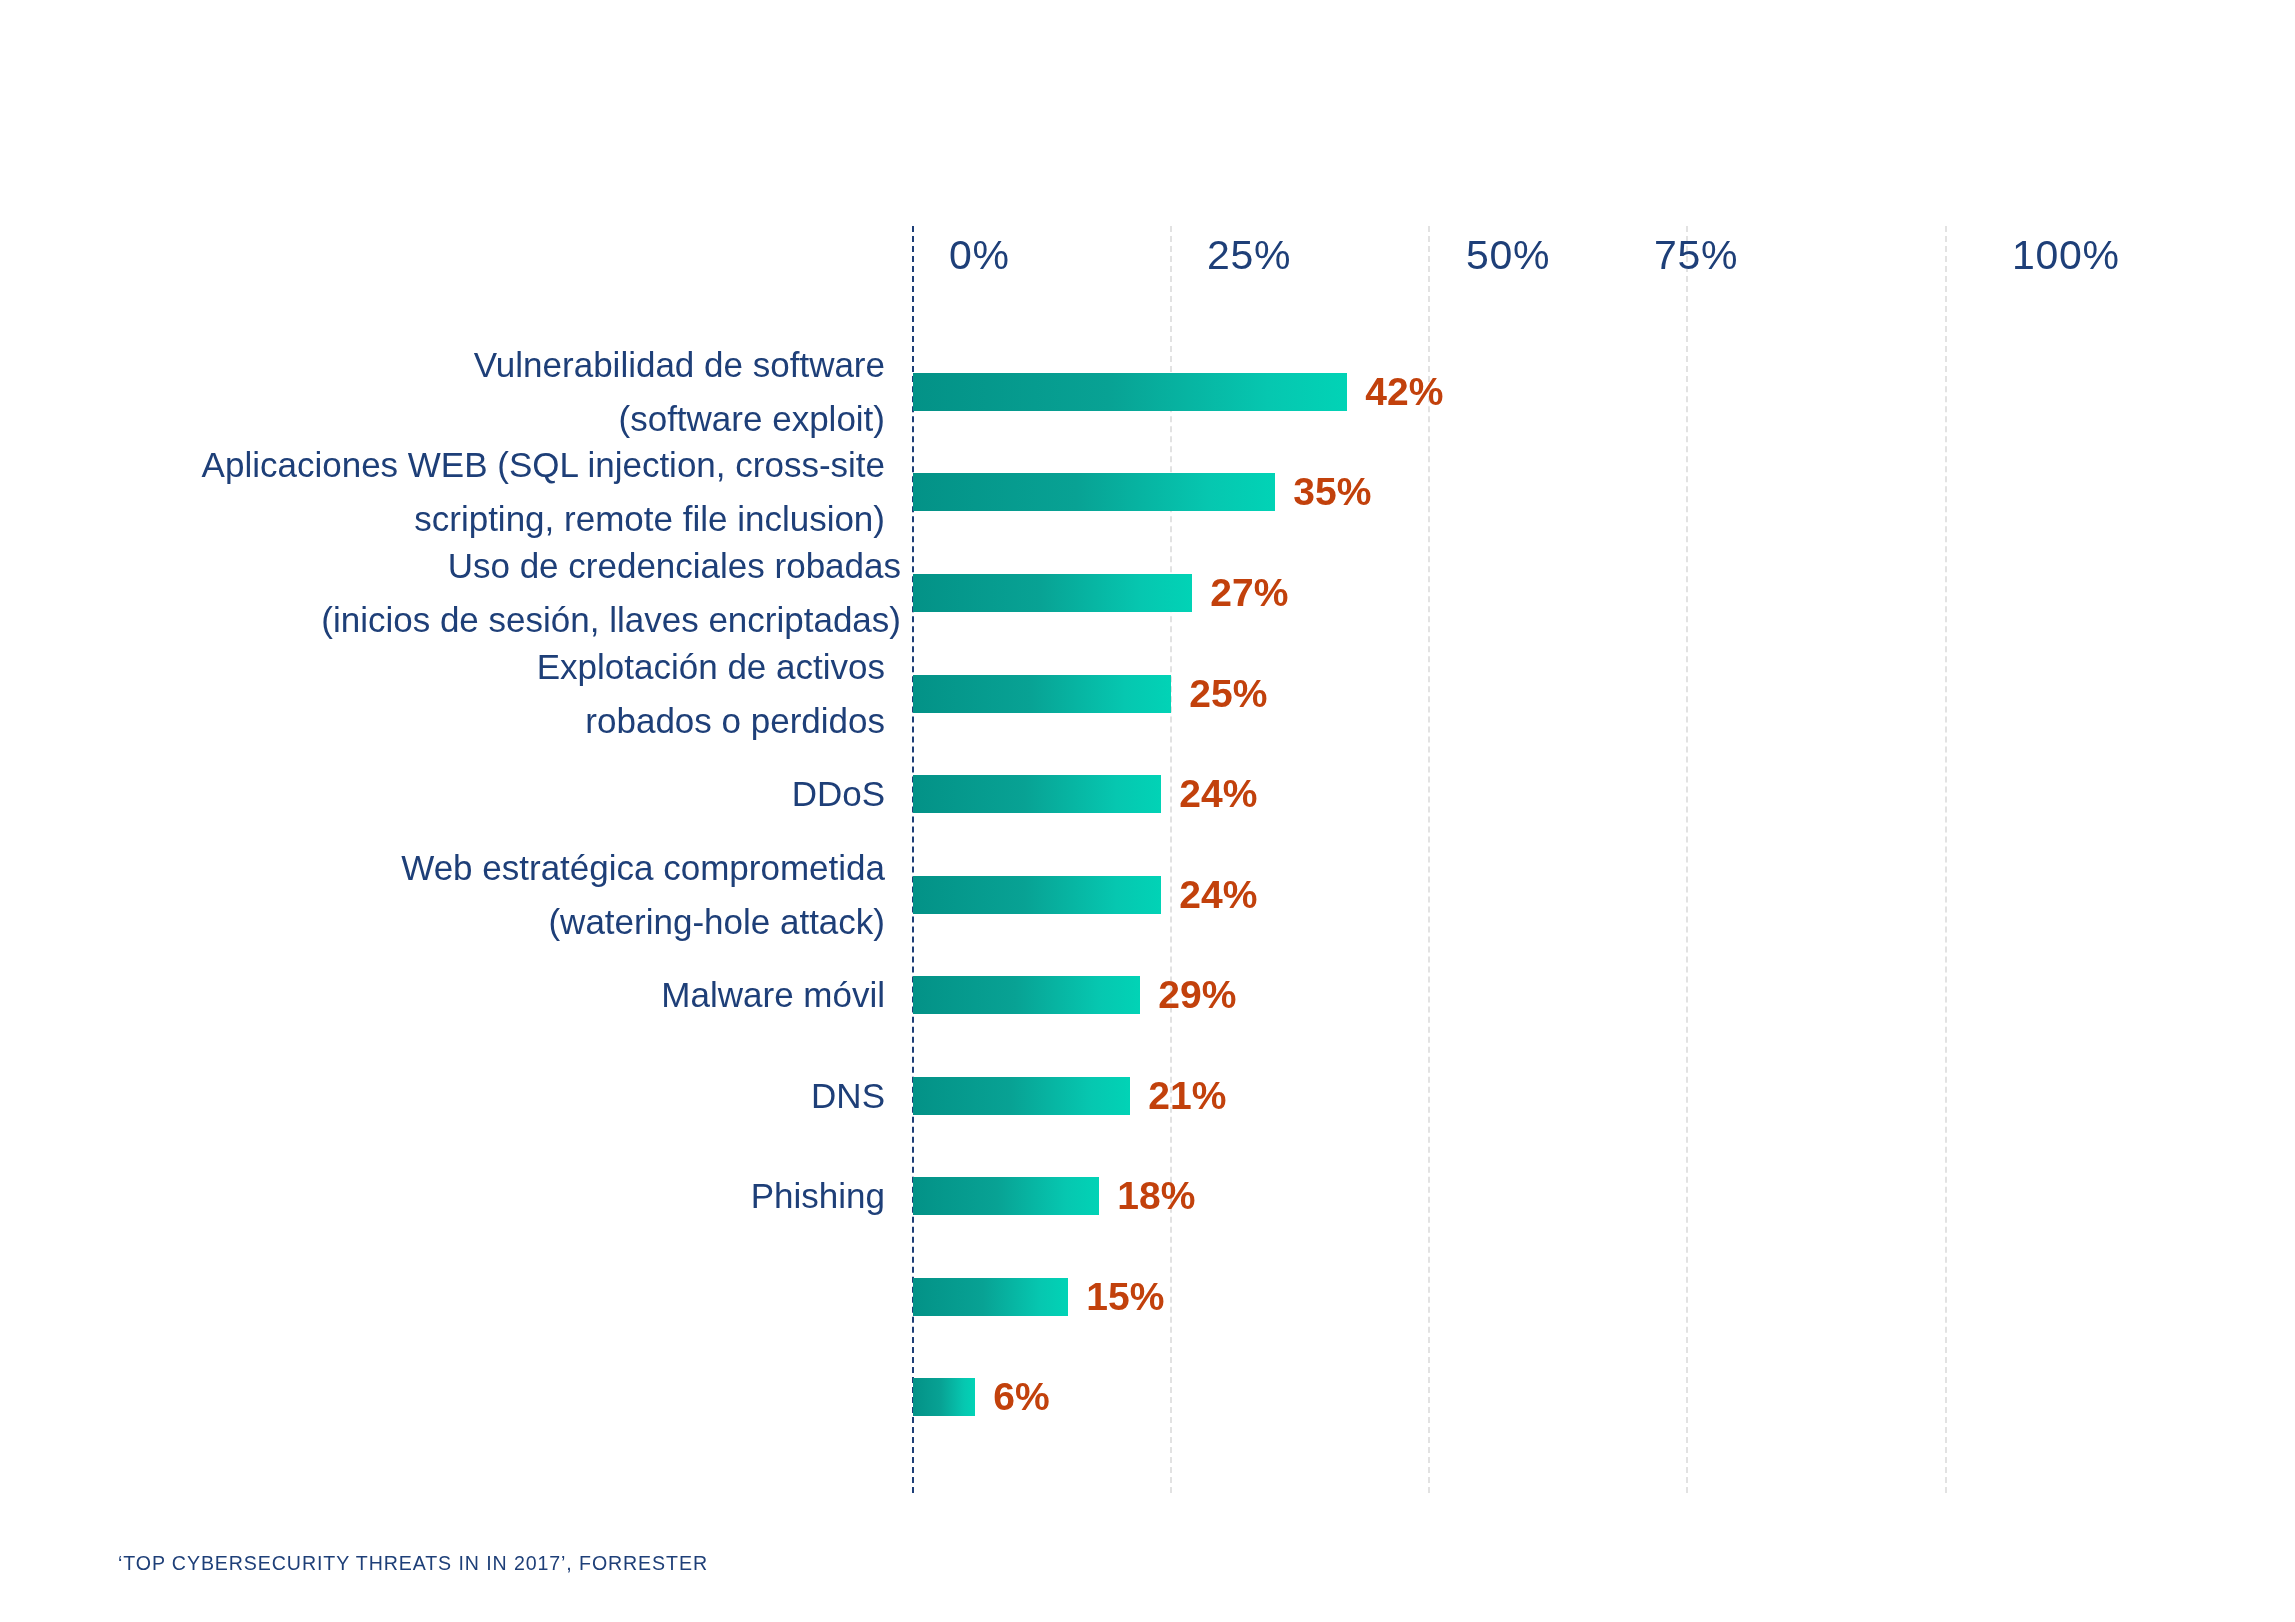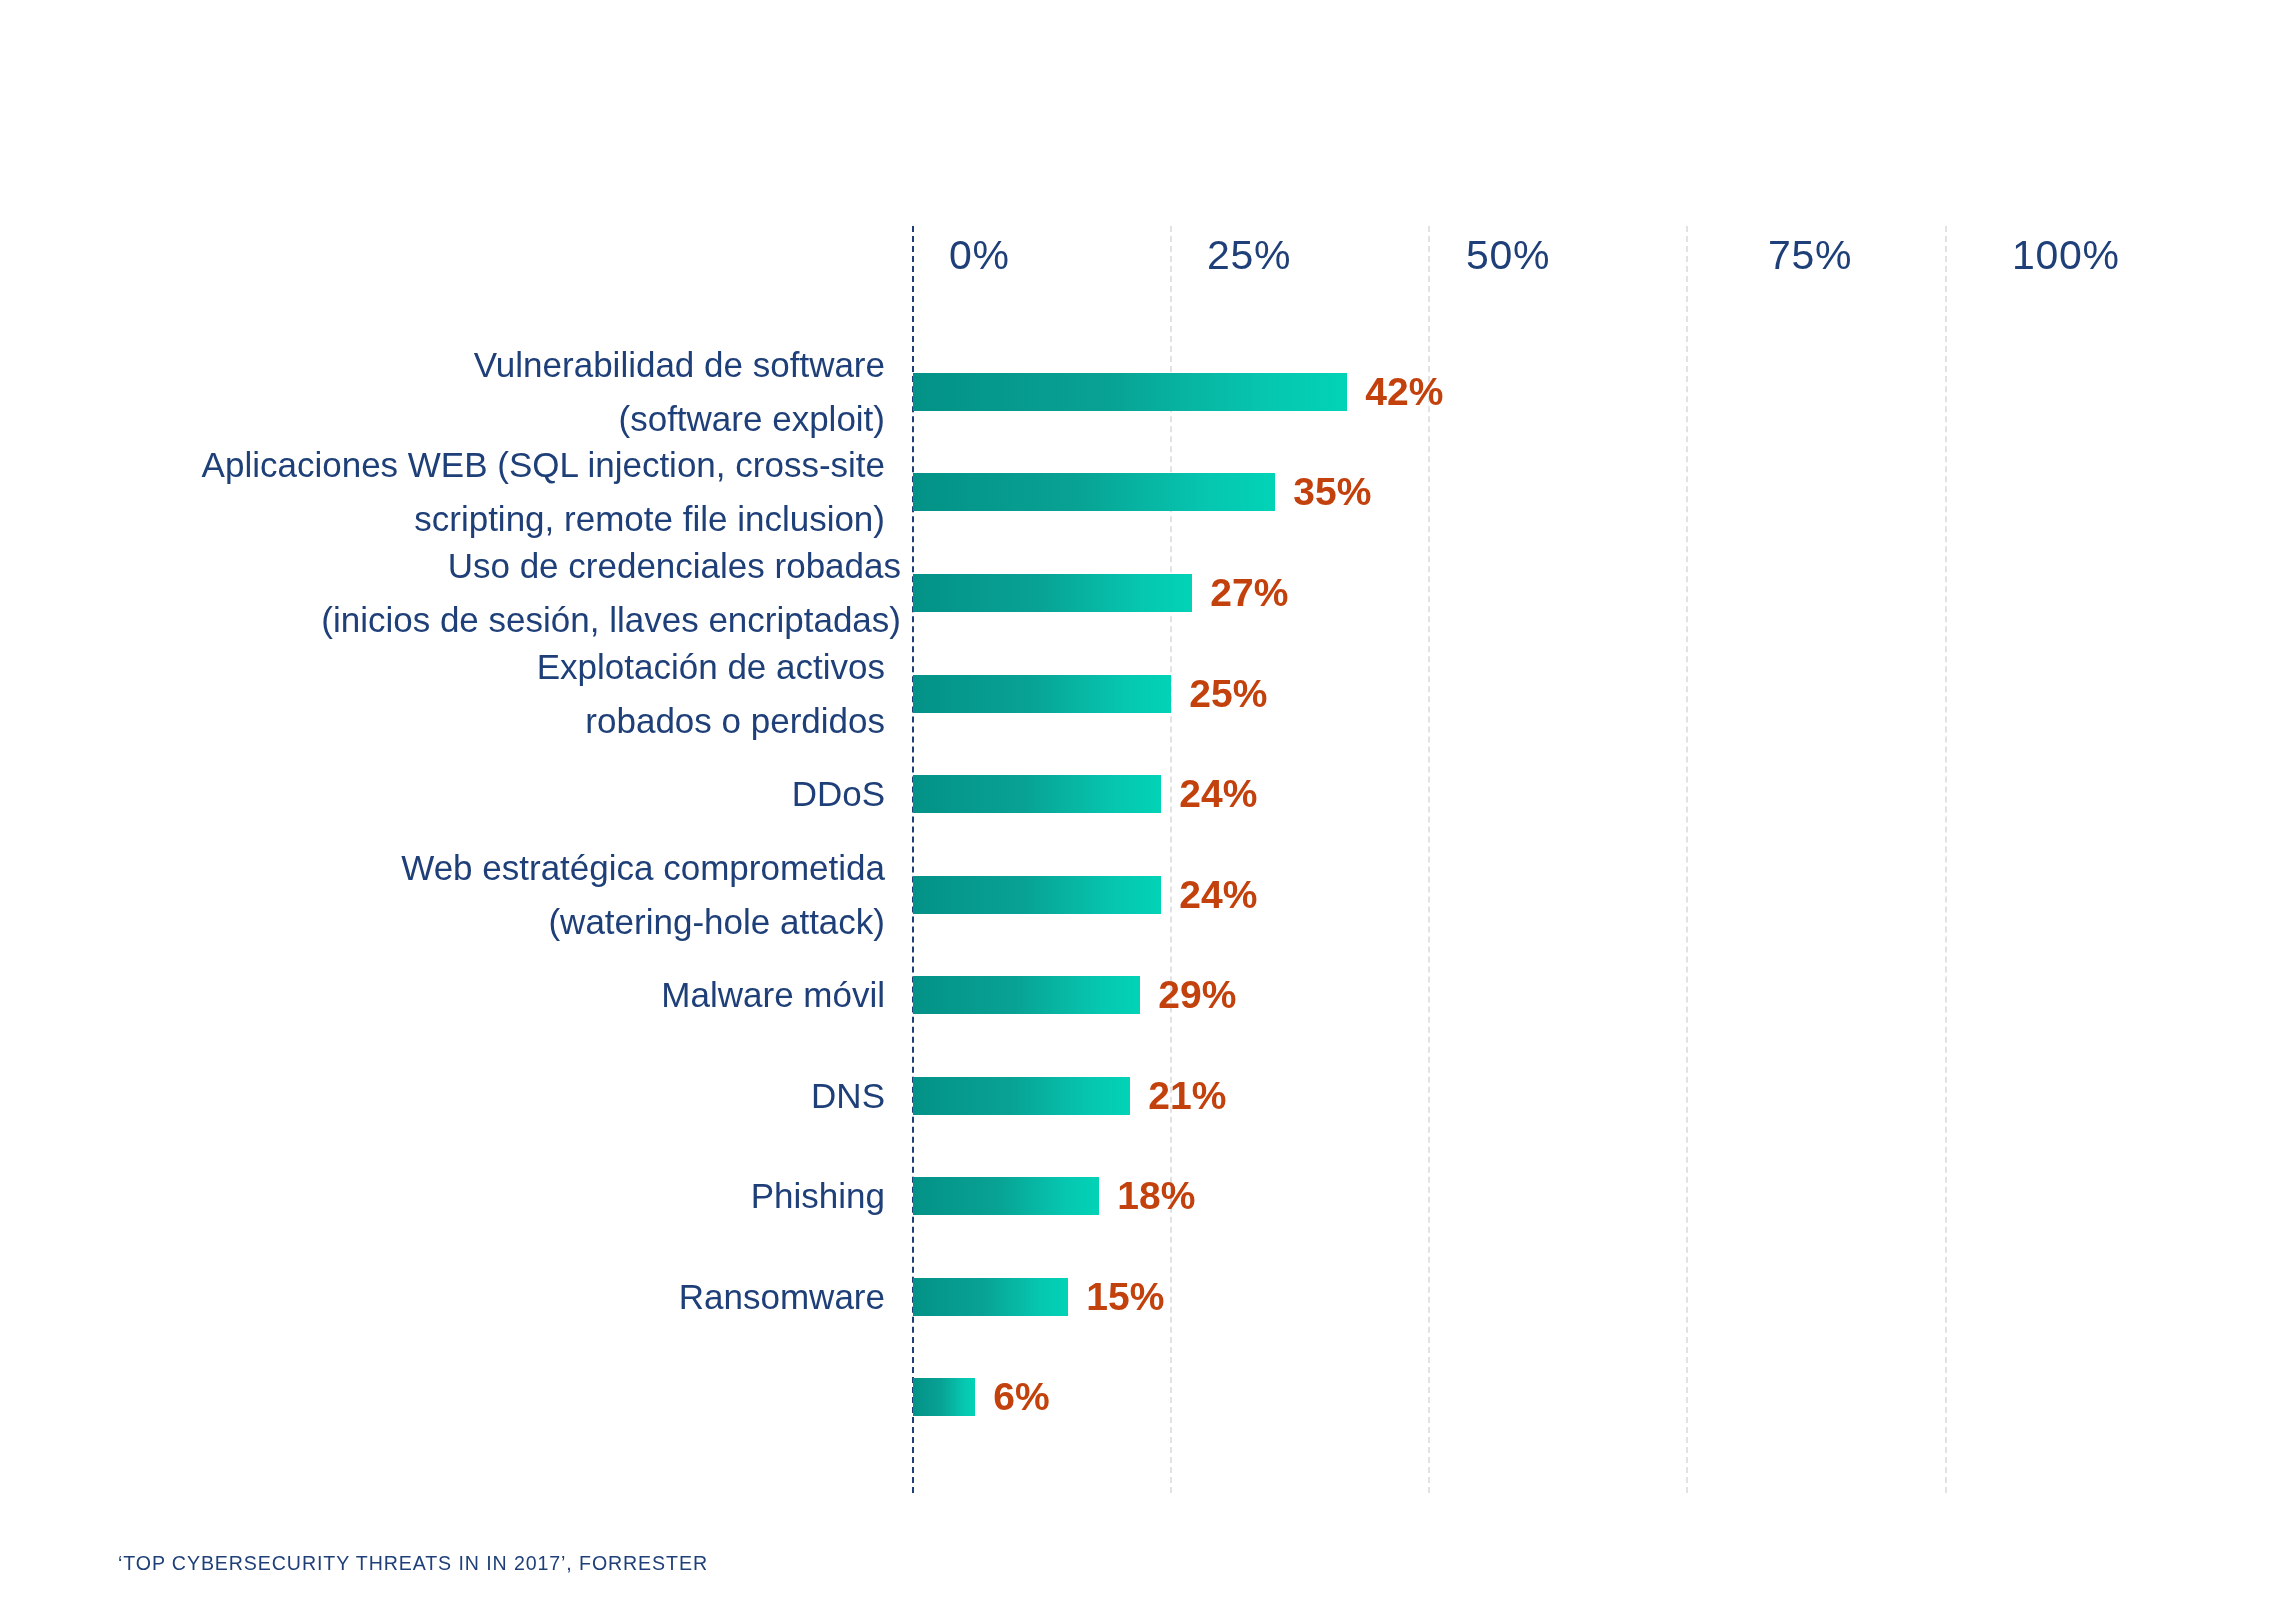--- a/index.html
+++ b/index.html
@@ -112,21 +112,21 @@
   <div class="grid-layer">
     <div class="gridline zero" style="left:912px;"></div>
     <div class="gridline" style="left:1170px;"></div>
     <div class="gridline" style="left:1428px;"></div>
     <div class="gridline" style="left:1686px;"></div>
     <div class="gridline" style="left:1945px;"></div>
 
     <div class="tick-label" style="left:949px;">0%</div>
     <div class="tick-label" style="left:1207px;">25%</div>
     <div class="tick-label" style="left:1466px;">50%</div>
-    <div class="tick-label" style="left:1768px;">75%</div>
+    <div class="tick-label" style="left:1654px;">75%</div>
     <div class="tick-label" style="left:2000px;margin-left:12px;">100%</div>
   </div>
 
   <div class="rows-layer" id="rows-layer">
       <div class="row" style="top: 373px;">
         <div class="cat-label">Vulnerabilidad de software
 (software exploit)</div>
         <div class="bar-wrap">
           <div class="bar" style="width: 434px;"></div>
           <div class="bar-value">42%</div>
@@ -186,21 +186,20 @@
         </div>
       </div>
       <div class="row" style="top: 1177px;">
         <div class="cat-label">Phishing</div>
         <div class="bar-wrap">
           <div class="bar" style="width: 186px;"></div>
           <div class="bar-value">18%</div>
         </div>
       </div>
       <div class="row" style="top: 1278px;">
-        <div class="cat-label">Ransomware</div>
         <div class="bar-wrap">
           <div class="bar" style="width: 155px;"></div>
           <div class="bar-value">15%</div>
         </div>
       </div>
       <div class="row" style="top: 1378px;">
         <div class="bar-wrap">
           <div class="bar" style="width: 62px;"></div>
           <div class="bar-value">6%</div>
         </div>

